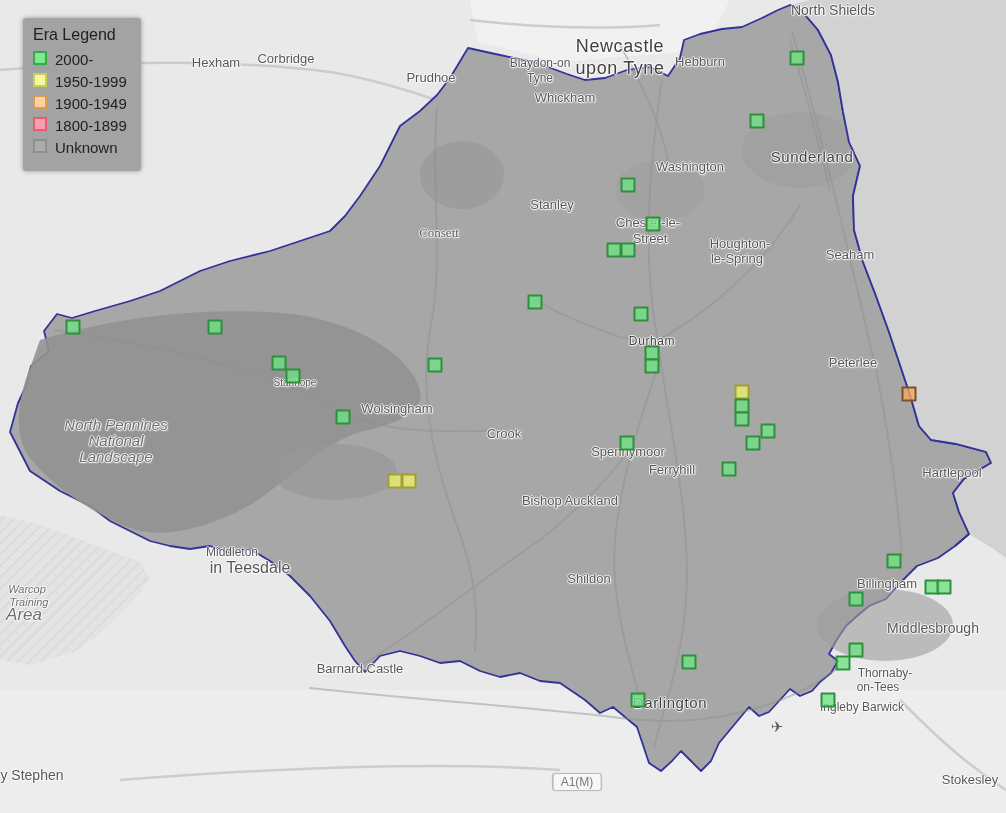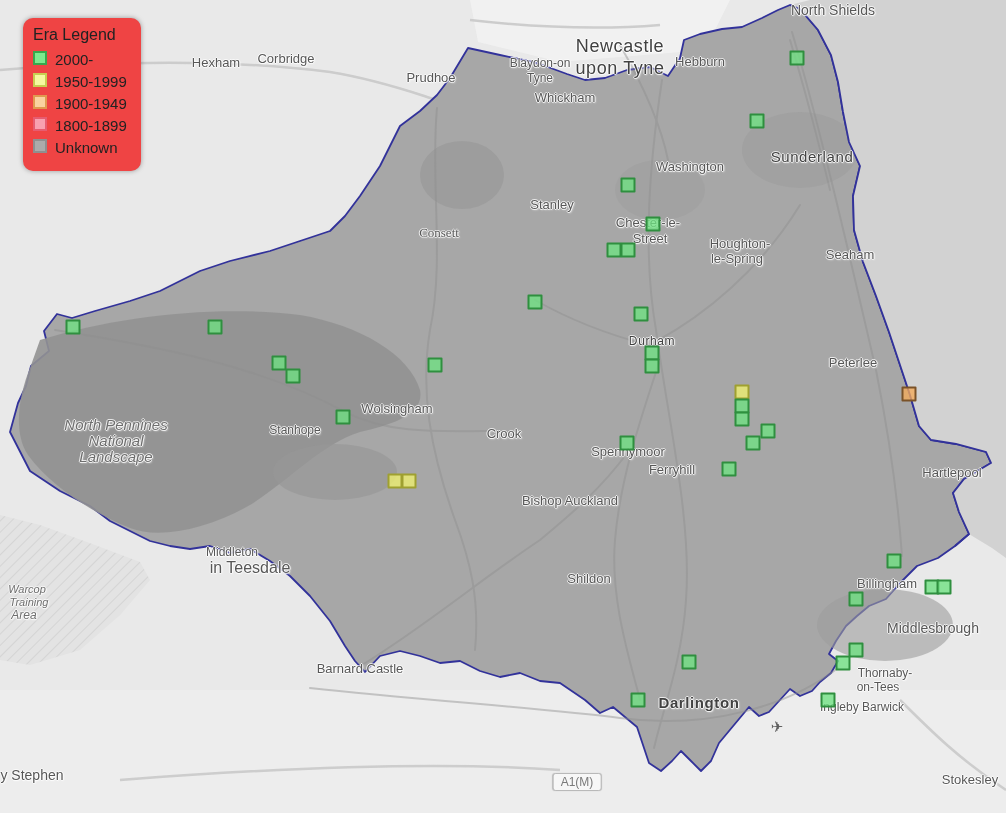--- a/index.html
+++ b/index.html
@@ -6,22 +6,22 @@
   .map{position:relative;width:1006px;height:813px;overflow:hidden;background:#e9e9e9;}
   .map svg{position:absolute;left:0;top:0;}
   .layer{position:absolute;left:0;top:0;width:100%;height:100%;pointer-events:none;}
   .plabel{position:absolute;transform:translate(-50%,-50%);white-space:nowrap;color:#575757;
     text-shadow:0 1px 0 rgba(255,255,255,.75),0 -1px 0 rgba(255,255,255,.75),
                 1px 0 0 rgba(255,255,255,.75),-1px 0 0 rgba(255,255,255,.75),1px 1px 2px rgba(255,255,255,.8);}
   .plabel.it{font-style:italic;color:#6e6e6e;}
   .plabel.big{color:#414141;letter-spacing:.6px;}
   .marker{position:absolute;width:15px;height:15px;box-sizing:border-box;border:2px solid;
     transform:translate(-50%,-50%);pointer-events:auto;cursor:pointer;border-radius:1px;}
-  .legend{position:absolute;left:23px;top:18px;background:#ef4444;padding:8px 14px 10px 10px;
-    box-shadow:0 0 5px rgba(0,0,0,.35);border-radius:10px;z-index:50;}
+  .legend{position:absolute;left:23px;top:18px;background:#a3a3a3;padding:8px 14px 10px 10px;
+    box-shadow:0 0 5px rgba(0,0,0,.35);border-radius:3px;z-index:50;}
   .legend-title{font-size:16px;color:#222;margin-bottom:7px;}
   .legend-row{display:flex;margin:5px 0;font-size:15px;color:#222;}
   .legend-swatch{width:14px;height:14px;box-sizing:border-box;border:2px solid;margin-right:8px;flex:none;}
   .road-badge{position:absolute;transform:translate(-50%,-50%);background:#f7f7f7;border:1px solid #b9b9b9;
     border-radius:3px;color:#7a7a7a;font-size:12px;padding:1px 7px;box-shadow:0 0 1px rgba(0,0,0,.2);}
   .airport{position:absolute;transform:translate(-50%,-50%);font-size:15px;color:#5f5f5f;}
 </style>
 </head>
 <body>
 
@@ -93,43 +93,43 @@
       <div class="plabel" style="left: 690px; top: 166px; font-size: 13px;">Washington</div>
       <div class="plabel" style="left: 552px; top: 204px; font-size: 13px;">Stanley</div>
       <div class="plabel" style="left: 648px; top: 222px; font-size: 13px;">Chester-le-</div>
       <div class="plabel" style="left: 650px; top: 238px; font-size: 13px;">Street</div>
       <div class="plabel" style="left: 740px; top: 243px; font-size: 13px;">Houghton-</div>
       <div class="plabel" style="left: 737px; top: 258px; font-size: 13px;">le-Spring</div>
       <div class="plabel" style="left: 850px; top: 254px; font-size: 13px;">Seaham</div>
       <div class="plabel" style="left: 439px; top: 233px; font-size: 13px; font-family: Liberation Serif, serif;">Consett</div>
       <div class="plabel big" style="left: 652px; top: 341px; font-size: 12px;">Durham</div>
       <div class="plabel" style="left: 853px; top: 362px; font-size: 13px;">Peterlee</div>
-      <div class="plabel" style="left: 295px; top: 382px; font-size: 12px; margin-top: 48px;">Stanhope</div>
+      <div class="plabel" style="left: 295px; top: 382px; font-size: 10px;">Stanhope</div>
       <div class="plabel" style="left: 397px; top: 408px; font-size: 13px;">Wolsingham</div>
       <div class="plabel" style="left: 504px; top: 433px; font-size: 13px;">Crook</div>
       <div class="plabel" style="left: 628px; top: 451px; font-size: 13px;">Spennymoor</div>
       <div class="plabel" style="left: 672px; top: 469px; font-size: 13px;">Ferryhill</div>
       <div class="plabel" style="left: 952px; top: 472px; font-size: 13px;">Hartlepool</div>
       <div class="plabel" style="left: 570px; top: 500px; font-size: 13px;">Bishop Auckland</div>
       <div class="plabel" style="left: 589px; top: 578px; font-size: 13px;">Shildon</div>
       <div class="plabel" style="left: 232px; top: 552px; font-size: 12px;">Middleton</div>
       <div class="plabel" style="left: 250px; top: 568px; font-size: 16px;">in Teesdale</div>
       <div class="plabel it" style="left: 116px; top: 424px; font-size: 15px; text-align: center;">North Pennines</div>
       <div class="plabel it" style="left: 116px; top: 440px; font-size: 15px;">National</div>
       <div class="plabel it" style="left: 116px; top: 456px; font-size: 15px;">Landscape</div>
       <div class="plabel it" style="left: 27px; top: 589px; font-size: 11px;">Warcop</div>
       <div class="plabel it" style="left: 29px; top: 602px; font-size: 11px;">Training</div>
-      <div class="plabel it" style="left: 24px; top: 615px; font-size: 12px;">Area</div>
+      <div class="plabel it" style="left: 24px; top: 615px; font-size: 17px;">Area</div>
       <div class="plabel" style="left: 360px; top: 668px; font-size: 13px;">Barnard Castle</div>
       <div class="plabel" style="left: 887px; top: 583px; font-size: 13px;">Billingham</div>
       <div class="plabel" style="left: 933px; top: 628px; font-size: 14px;">Middlesbrough</div>
       <div class="plabel" style="left: 885px; top: 673px; font-size: 12px;">Thornaby-</div>
       <div class="plabel" style="left: 878px; top: 687px; font-size: 12px;">on-Tees</div>
       <div class="plabel" style="left: 862px; top: 707px; font-size: 12px;">Ingleby Barwick</div>
-      <div class="plabel big" style="left: 699px; top: 702px; font-size: 15px; font-weight: bold;">Darlington</div>
+      <div class="plabel big" style="left: 670px; top: 702px; font-size: 15px;">Darlington</div>
       <div class="plabel" style="left: 970px; top: 779px; font-size: 13px;">Stokesley</div>
       <div class="plabel" style="left: 32px; top: 775px; font-size: 14px;">y Stephen</div>
     </div>
 
   <div class="road-badge" style="left: 577px; top: 782px;">A1(M)</div>
 
   <div class="airport" style="left: 777px; top: 727px;">✈</div>
 
   <div class="layer">
       <div class="marker" title="2000-" style="left: 797px; top: 58px; background: rgba(110, 226, 130, 0.78); border-color: rgb(47, 143, 63);"></div>

